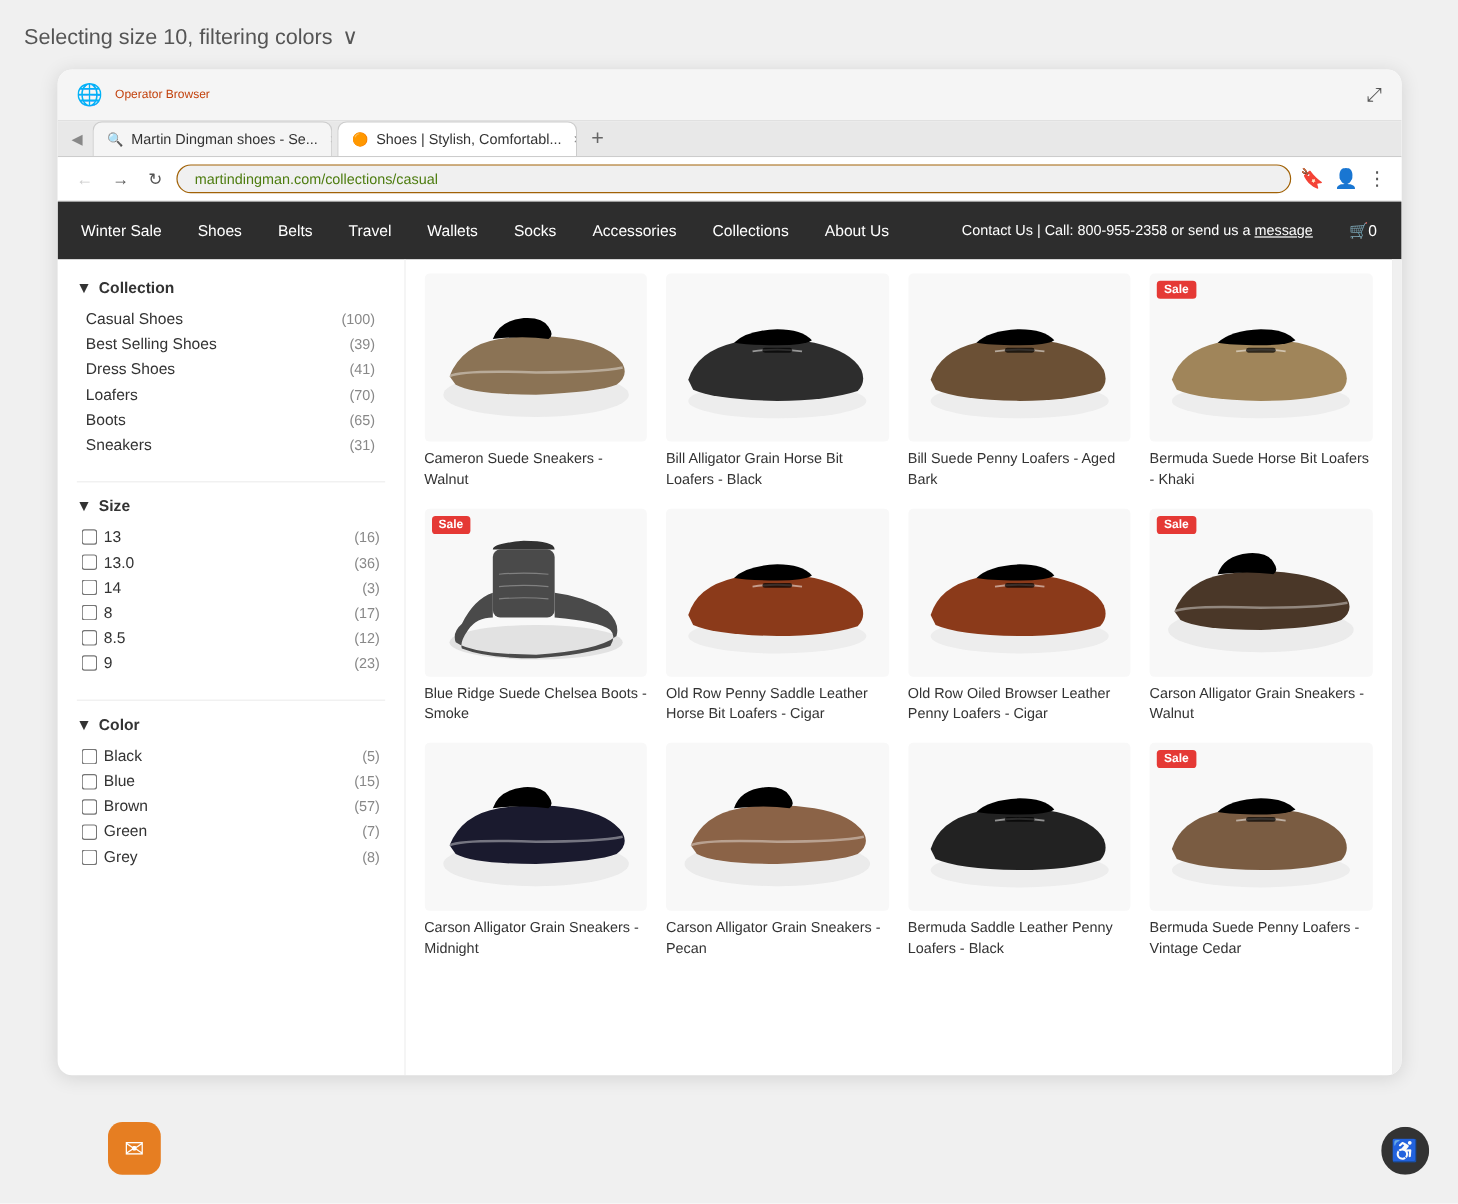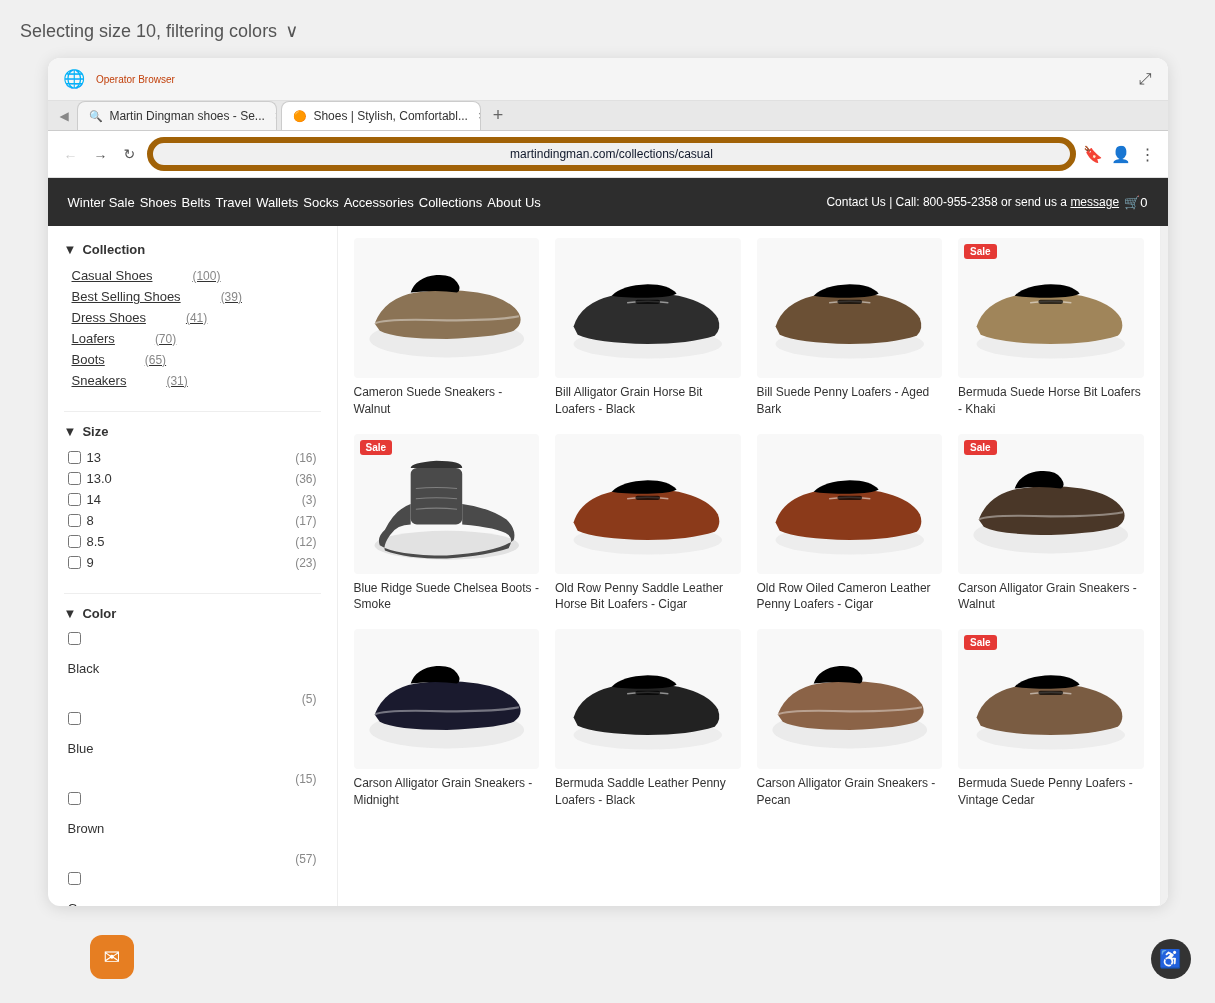--- a/index.html
+++ b/index.html
@@ -93,36 +93,35 @@
       display: flex;
       align-items: center;
       gap: 8px;
       border-bottom: 1px solid #e0e0e0;
     }
     .nav-btn { font-size: 14px; color: #555; cursor: pointer; padding: 2px 4px; }
     .nav-btn.disabled { color: #ccc; }
     .address-input {
       flex: 1;
       background: #f0f0f0;
-      border: 6px solid #a16207;
+      border: 1px solid #a16207;
       border-radius: 20px;
       padding: 4px 14px;
       font-size: 12px;
-      color: #0f172a;
-      text-align: center;
+      color: #4d7c0f;
     }
     .browser-icons { display: flex; gap: 8px; align-items: center; color: #555; font-size: 16px; }
 
     
     .site-nav {
       background: #2d2d2d;
       padding: 0 20px;
       display: flex;
       align-items: center;
-      gap: 5px;
+      gap: 30px;
       height: 48px;
     }
     .site-nav a {
       color: #fff;
       font-size: 13px;
       text-decoration: none;
       white-space: nowrap;
     }
     .site-nav .contact-info {
       margin-left: auto;
@@ -154,50 +153,49 @@
       display: flex;
       align-items: center;
       gap: 6px;
       font-weight: 600;
       font-size: 13px;
       color: #333;
       margin-bottom: 8px;
     }
     .sidebar-item-row {
       display: flex;
+      justify-content: space-between;
       align-items: center;
       padding: 3px 8px;
       cursor: pointer;
       color: #333;
       font-size: 13px;
-      text-decoration: underline;
     }
     .sidebar-item-count { color: #888; font-size: 12px; margin-left: 40px; }
 
     .sidebar-divider { border: none; border-top: 1px solid #eee; margin: 12px 0; }
 
     .size-checkbox-row {
       display: flex;
       align-items: center;
       gap: 6px;
       padding: 3px 4px;
       font-size: 13px;
       color: #333;
     }
     .size-checkbox-row input[type="checkbox"] { width: 13px; height: 13px; }
     .size-checkbox-row .count { margin-left: auto; color: #888; font-size: 12px; }
 
     .color-checkbox-row {
       display: flex;
-      align-items: flex-start;
-      gap: 16px;
+      align-items: flex-end;
+      gap: 6px;
       padding: 3px 4px;
       font-size: 13px;
       color: #333;
-      flex-direction: column;
     }
     .color-checkbox-row input[type="checkbox"] { width: 13px; height: 13px; }
     .color-checkbox-row .count { margin-left: auto; color: #888; font-size: 12px; }
 
     
     .products-area {
       flex: 1;
       overflow-y: auto;
       padding: 12px 16px;
     }
@@ -528,21 +526,21 @@
     <div class="product-image-wrap">
 
       <svg viewBox="0 0 180 120" xmlns="http://www.w3.org/2000/svg">
     <ellipse cx="90" cy="95" rx="72" ry="14" fill="#ddd" opacity="0.4"></ellipse>
     <path d="M18 78 Q25 55 55 48 Q85 42 120 48 Q150 55 158 70 Q162 80 155 87 Q130 95 90 95 Q40 94 22 86 Z" fill="#8B3A1A"></path>
     <path d="M55 48 Q65 38 90 37 Q110 37 118 46 Q112 50 90 50 Q65 50 55 48 Z" fill="#8B3A1ADARK"></path>
     <path d="M70 55 Q90 52 110 55" stroke="#fff" stroke-width="1.5" fill="none" opacity="0.5"></path>
     <rect x="78" y="52" width="24" height="4" rx="2" fill="#8B3A1ADARK" opacity="0.7"></rect>
   </svg>
     </div>
-    <div class="product-name">Old Row Oiled Cameron Leather Penny Loafers - Cigar</div>
+    <div class="product-name">Old Row Oiled Browser Leather Penny Loafers - Cigar</div>
   </div>
           <div class="product-card">
     <div class="product-image-wrap">
       <span class="sale-badge">Sale</span>
       <svg viewBox="0 0 180 120" xmlns="http://www.w3.org/2000/svg">
     <ellipse cx="90" cy="90" rx="75" ry="18" fill="#ddd" opacity="0.5"></ellipse>
     <path d="M20 75 Q30 50 60 45 Q90 40 120 45 Q150 50 160 65 Q165 75 155 82 Q140 88 90 90 Q40 90 25 82 Z" fill="#4A3728"></path>
     <path d="M55 45 Q60 30 80 28 Q95 27 100 35 Q105 42 100 45 Q80 42 55 45 Z" fill="#4A3728DARK"></path>
     <path d="M20 75 Q30 70 90 72 Q140 72 160 68" stroke="#fff" stroke-width="2" fill="none" opacity="0.4"></path>
   </svg>
@@ -553,48 +551,48 @@
     <div class="product-image-wrap">
 
       <svg viewBox="0 0 180 120" xmlns="http://www.w3.org/2000/svg">
     <ellipse cx="90" cy="90" rx="75" ry="18" fill="#ddd" opacity="0.5"></ellipse>
     <path d="M20 75 Q30 50 60 45 Q90 40 120 45 Q150 50 160 65 Q165 75 155 82 Q140 88 90 90 Q40 90 25 82 Z" fill="#1A1A2E"></path>
     <path d="M55 45 Q60 30 80 28 Q95 27 100 35 Q105 42 100 45 Q80 42 55 45 Z" fill="#1A1A2EDARK"></path>
     <path d="M20 75 Q30 70 90 72 Q140 72 160 68" stroke="#fff" stroke-width="2" fill="none" opacity="0.4"></path>
   </svg>
     </div>
     <div class="product-name">Carson Alligator Grain Sneakers - Midnight</div>
+  </div>
+          <div class="product-card">
+    <div class="product-image-wrap">
+
+      <svg viewBox="0 0 180 120" xmlns="http://www.w3.org/2000/svg">
+    <ellipse cx="90" cy="90" rx="75" ry="18" fill="#ddd" opacity="0.5"></ellipse>
+    <path d="M20 75 Q30 50 60 45 Q90 40 120 45 Q150 50 160 65 Q165 75 155 82 Q140 88 90 90 Q40 90 25 82 Z" fill="#8B6347"></path>
+    <path d="M55 45 Q60 30 80 28 Q95 27 100 35 Q105 42 100 45 Q80 42 55 45 Z" fill="#8B6347DARK"></path>
+    <path d="M20 75 Q30 70 90 72 Q140 72 160 68" stroke="#fff" stroke-width="2" fill="none" opacity="0.4"></path>
+  </svg>
+    </div>
+    <div class="product-name">Carson Alligator Grain Sneakers - Pecan</div>
   </div>
           <div class="product-card">
     <div class="product-image-wrap">
 
       <svg viewBox="0 0 180 120" xmlns="http://www.w3.org/2000/svg">
     <ellipse cx="90" cy="95" rx="72" ry="14" fill="#ddd" opacity="0.4"></ellipse>
     <path d="M18 78 Q25 55 55 48 Q85 42 120 48 Q150 55 158 70 Q162 80 155 87 Q130 95 90 95 Q40 94 22 86 Z" fill="#222"></path>
     <path d="M55 48 Q65 38 90 37 Q110 37 118 46 Q112 50 90 50 Q65 50 55 48 Z" fill="#222DARK"></path>
     <path d="M70 55 Q90 52 110 55" stroke="#fff" stroke-width="1.5" fill="none" opacity="0.5"></path>
     <rect x="78" y="52" width="24" height="4" rx="2" fill="#222DARK" opacity="0.7"></rect>
   </svg>
     </div>
     <div class="product-name">Bermuda Saddle Leather Penny Loafers - Black</div>
   </div>
           <div class="product-card">
     <div class="product-image-wrap">
-
-      <svg viewBox="0 0 180 120" xmlns="http://www.w3.org/2000/svg">
-    <ellipse cx="90" cy="90" rx="75" ry="18" fill="#ddd" opacity="0.5"></ellipse>
-    <path d="M20 75 Q30 50 60 45 Q90 40 120 45 Q150 50 160 65 Q165 75 155 82 Q140 88 90 90 Q40 90 25 82 Z" fill="#8B6347"></path>
-    <path d="M55 45 Q60 30 80 28 Q95 27 100 35 Q105 42 100 45 Q80 42 55 45 Z" fill="#8B6347DARK"></path>
-    <path d="M20 75 Q30 70 90 72 Q140 72 160 68" stroke="#fff" stroke-width="2" fill="none" opacity="0.4"></path>
-  </svg>
-    </div>
-    <div class="product-name">Carson Alligator Grain Sneakers - Pecan</div>
-  </div>
-          <div class="product-card">
-    <div class="product-image-wrap">
       <span class="sale-badge">Sale</span>
       <svg viewBox="0 0 180 120" xmlns="http://www.w3.org/2000/svg">
     <ellipse cx="90" cy="95" rx="72" ry="14" fill="#ddd" opacity="0.4"></ellipse>
     <path d="M18 78 Q25 55 55 48 Q85 42 120 48 Q150 55 158 70 Q162 80 155 87 Q130 95 90 95 Q40 94 22 86 Z" fill="#7A5C42"></path>
     <path d="M55 48 Q65 38 90 37 Q110 37 118 46 Q112 50 90 50 Q65 50 55 48 Z" fill="#7A5C42DARK"></path>
     <path d="M70 55 Q90 52 110 55" stroke="#fff" stroke-width="1.5" fill="none" opacity="0.5"></path>
     <rect x="78" y="52" width="24" height="4" rx="2" fill="#7A5C42DARK" opacity="0.7"></rect>
   </svg>
     </div>
     <div class="product-name">Bermuda Suede Penny Loafers - Vintage Cedar</div>

